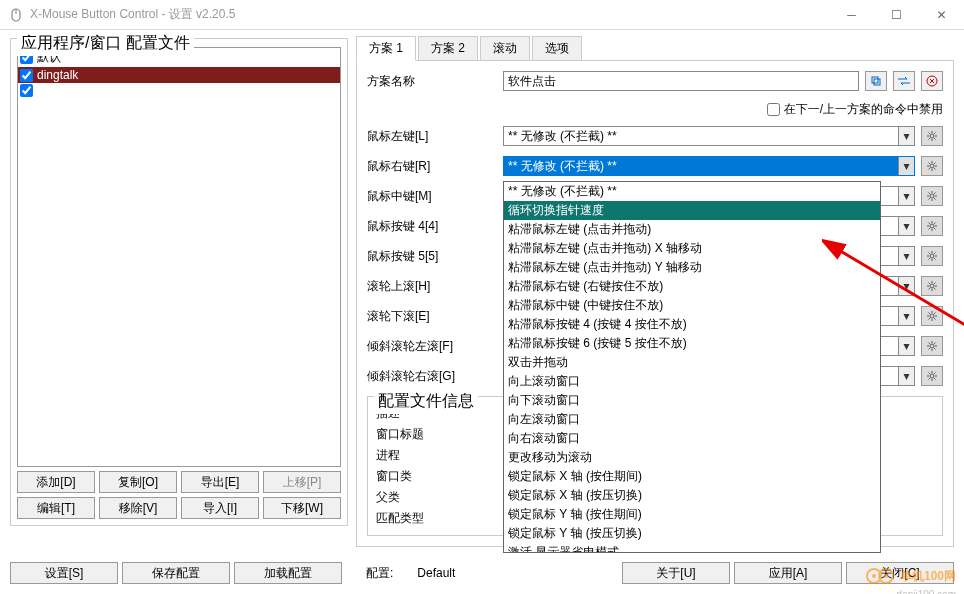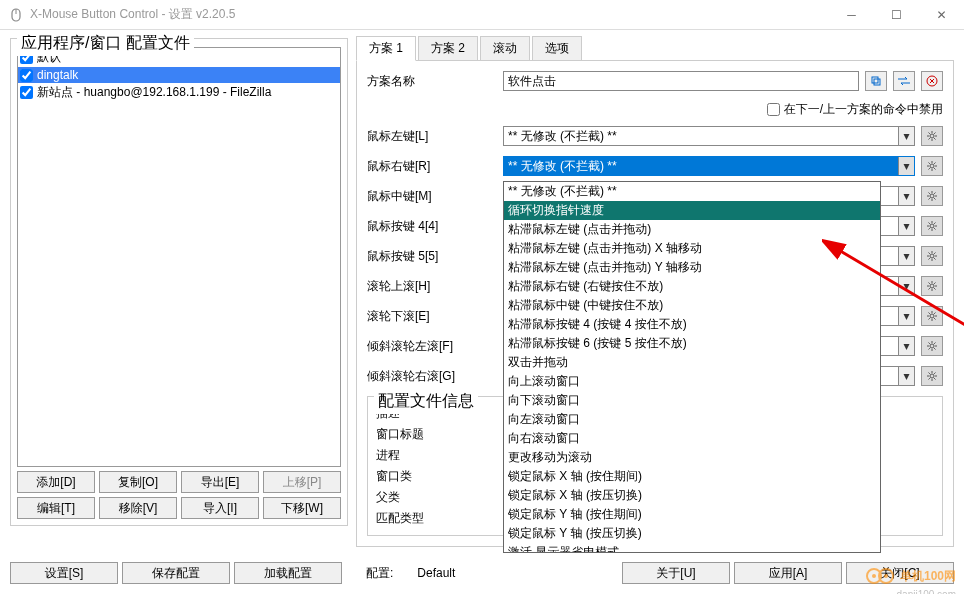--- a/index.html
+++ b/index.html
@@ -14,21 +14,21 @@
 .content { display: flex; padding: 6px 10px; gap: 8px; }
 .left { width: 338px; display: flex; flex-direction: column; }
 .right { flex: 1; display: flex; flex-direction: column; }
 
 .group-label { font-size: 16px; padding: 2px 4px; }
 .left-border { border: 1px solid #ccc; position: relative; padding: 8px 6px 6px; margin-top: 2px; }
 .left-border .group-label { position: absolute; top: -8px; left: 6px; background: #fff; }
 
 .profile-list { background: #fff; border: 1px solid #999; height: 420px; overflow: auto; }
 .profile-item { display: flex; align-items: center; padding: 1px 2px; gap: 4px; }
-.profile-item.selected { background: #3b82f6; color: #fff; }
+.profile-item.selected { background: #7f1d1d; color: #fff; }
 .profile-item input[type=checkbox] { margin: 0; }
 
 .btn-row { display: flex; gap: 4px; margin-top: 4px; }
 .btn { flex: 1; border: 1px solid #999; background: #f0f0f0; height: 22px; display: flex; align-items: center; justify-content: center; cursor: pointer; }
 .btn.disabled { color: #888; }
 
 .tabs { display: flex; border-bottom: 1px solid #ccc; }
 .tab { padding: 3px 12px; border: 1px solid #ccc; border-bottom: none; margin-right: 2px; background: #fff; cursor: pointer; }
 .tab.active { border-bottom: 1px solid #fff; margin-bottom: -1px; }
 .tab:not(.active) { background: #f0f0f0; }
@@ -97,21 +97,20 @@
           <div class="profile-item">
             <input type="checkbox" checked="" style="">
             <span>默认</span>
           </div>
           <div class="profile-item selected">
             <input type="checkbox" checked="" style="">
             <span>dingtalk</span>
           </div>
           <div class="profile-item">
             <input type="checkbox" checked="" style="">
-            <span>新站点 - huangbo@192.168.1.199 - FileZilla</span>
           </div>
         </div>
       <div class="btn-row">
         <div class="btn">添加[D]</div>
         <div class="btn">复制[O]</div>
         <div class="btn">导出[E]</div>
         <div class="btn disabled">上移[P]</div>
       </div>
       <div class="btn-row">
         <div class="btn">编辑[T]</div>

